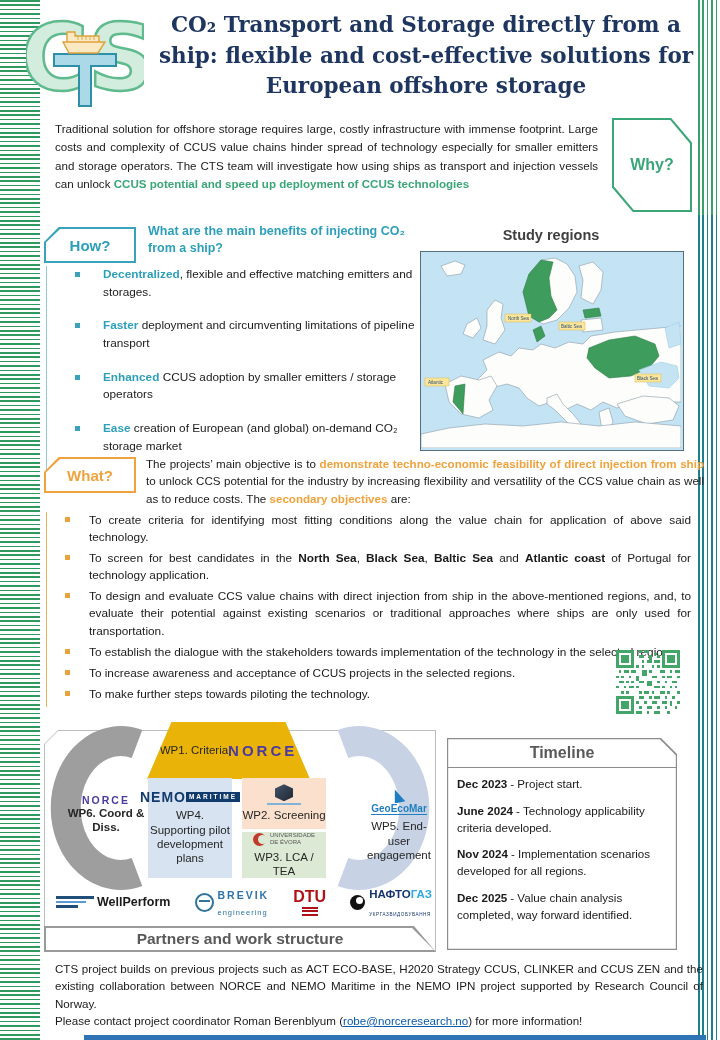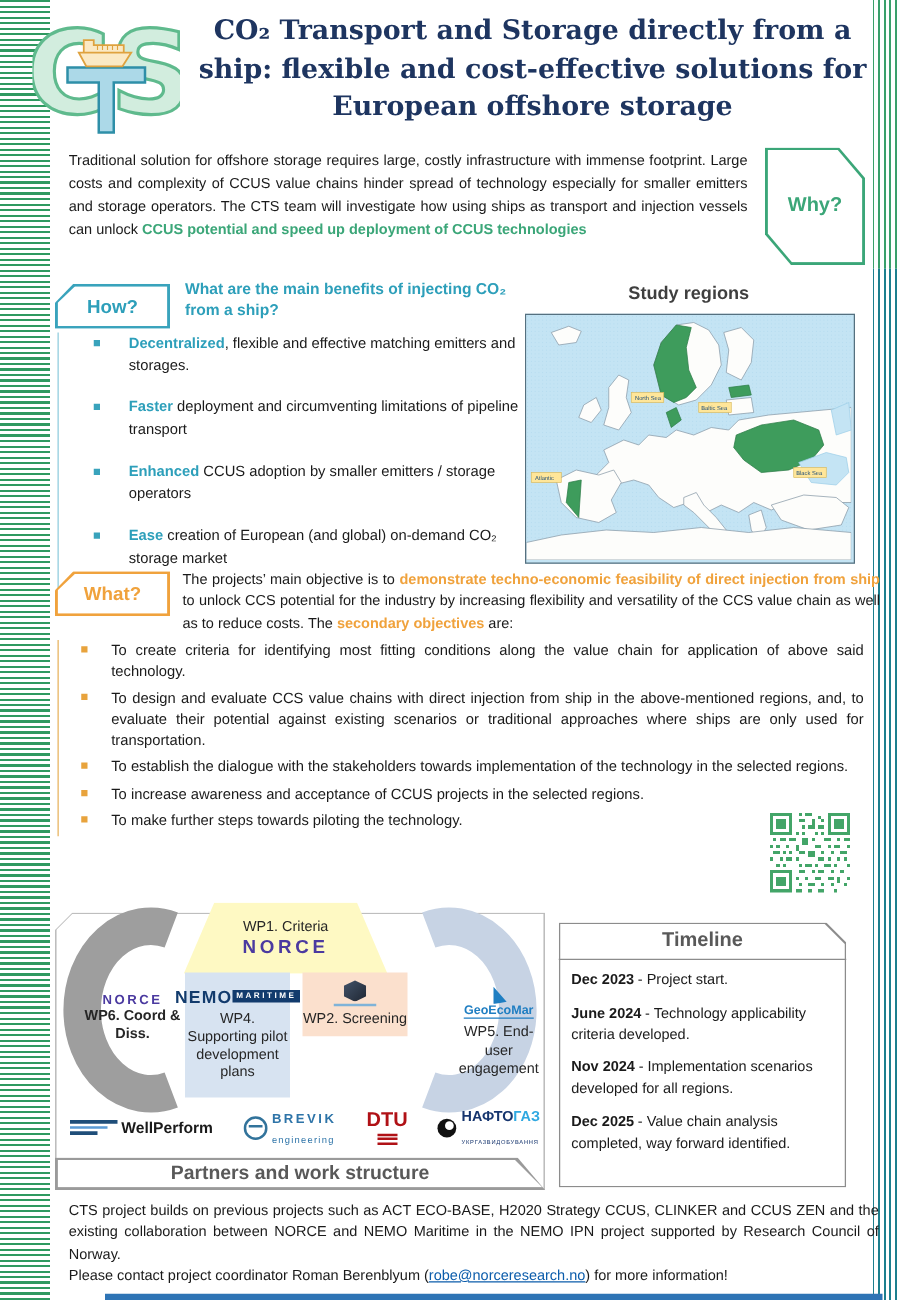--- a/index.html
+++ b/index.html
@@ -52,22 +52,22 @@
   .what-bullets li{position:relative;padding-left:42px;margin-bottom:4px;font-size:11.8px;line-height:1.45;text-align:justify;}
   .what-bullets li::before{content:"";position:absolute;left:18px;top:5px;width:5px;height:5px;background:#e8a33c;}
   .bold{font-weight:700;}
   .qr{position:absolute;left:616px;top:650px;}
   
   .partners{position:absolute;left:42px;top:722px;width:396px;height:232px;}
   .p-border-outer{position:absolute;left:2px;top:8px;width:392px;height:222px;background:#bdbdbd;
     clip-path:polygon(14px 0,100% 0,100% 100%,0 100%,0 14px);}
   .p-border-inner{position:absolute;left:3px;top:9px;width:390px;height:220px;background:#fff;
     clip-path:polygon(13px 0,100% 0,100% 100%,0 100%,0 13px);}
-  .wp1{position:absolute;left:105px;top:0;width:163px;height:57px;background:#fef9c3;
-    clip-path:polygon(15% 0,85% 0,100% 100%,0 100%);display:flex;flex-direction:column;align-items:center;justify-content:center;}
+  .wp1{position:absolute;left:105px;top:0;width:163px;height:57px;background:#eab308;
+    clip-path:polygon(15% 0,85% 0,100% 100%,0 100%);display:flex;flex-direction:row;align-items:center;justify-content:center;}
   .wp-label{font-size:11.5px;color:#262626;text-align:center;line-height:1.25;}
   .norce{font-weight:700;color:#4b3aa0;letter-spacing:3px;}
   .wpbox{position:absolute;display:flex;flex-direction:column;align-items:center;justify-content:center;text-align:center;}
   .wp4{left:106px;top:56px;width:84px;height:100px;background:#d7e3f1;}
   .wp2{left:200px;top:56px;width:84px;height:51px;background:#fbe0cd;}
   .wp3{left:200px;top:110px;width:84px;height:46px;background:#dcead5;}
   .wp6{left:18px;top:42px;width:92px;height:100px;}
   .wp5{left:322px;top:56px;width:70px;height:96px;}
   .nemo1{font-weight:700;font-size:14px;color:#123b6d;letter-spacing:1px;line-height:1;}
   .nemo2{font-weight:700;font-size:6.5px;color:#fff;background:#123b6d;letter-spacing:2px;padding:1px 3px;line-height:1.2;}
@@ -211,20 +211,21 @@
   </div>
 
   <div class="badge what-badge">
     <div class="b-outer"></div>
     <div class="b-inner"></div>
     <div class="b-label">What?</div>
   </div>
   <p class="what-intro"><span>The projects’ main objective is to </span><span class="hl-orange">demonstrate techno-economic feasibility of direct injection from ship</span><span> to unlock CCS potential for the industry by increasing flexibility and versatility of the CCS value chain as well as to reduce costs. The </span><span class="hl-orange">secondary objectives</span><span> are:</span></p>
   <ul class="blist what-bullets">
     <li><span>To create criteria for identifying most fitting conditions along the value chain for application of above said technology.</span></li>
+    <li><span>To screen for best candidates in the </span><span class="bold">North Sea</span><span>, </span><span class="bold">Black Sea</span><span>, </span><span class="bold">Baltic Sea</span><span> and </span><span class="bold">Atlantic coast</span><span> of Portugal for technology application.</span></li>
     <li><span>To design and evaluate CCS value chains with direct injection from ship in the above-mentioned regions, and, to evaluate their potential against existing scenarios or traditional approaches where ships are only used for transportation.</span></li>
     <li><span>To establish the dialogue with the stakeholders towards implementation of the technology in the selected regions.</span></li>
     <li><span>To increase awareness and acceptance of CCUS projects in the selected regions.</span></li>
     <li><span>To make further steps towards piloting the technology.</span></li>
   </ul>
 
   <svg class="qr" width="64" height="64" viewBox="0 0 25 25" shape-rendering="crispEdges">
     <g fill="#43a568">
       <rect x="0" y="0" width="7" height="7"></rect>
         <rect x="18" y="0" width="7" height="7"></rect>
@@ -270,20 +271,28 @@
         <span class="nemo1">NEMO</span>
         <span class="nemo2">MARITIME</span>
       </div>
       <div class="wp-label">WP4. Supporting pilot development plans</div>
     </div>
     <div class="wpbox wp2">
       <div class="cube"></div>
       <div class="cap-bar"></div>
       <div class="wp-label">WP2. Screening</div>
     </div>
+    <div class="wpbox wp3">
+      <div class="evora-row">
+        <span class="evora-icon"></span>
+        <span class="evora-text"><span>UNIVERSIDADE</span><br>
+        <span>DE ÉVORA</span></span>
+      </div>
+      <div class="wp-label">WP3. LCA / TEA</div>
+    </div>
     <div class="logo-row">
       <div class="wellp">
         <span class="wellp-bars">
             <i style="width:38px"></i>
             <i style="width:30px"></i>
             <i style="width:22px"></i>
           </span>
         <span class="wellp-name">WellPerform</span>
       </div>
       <div class="brevik">

